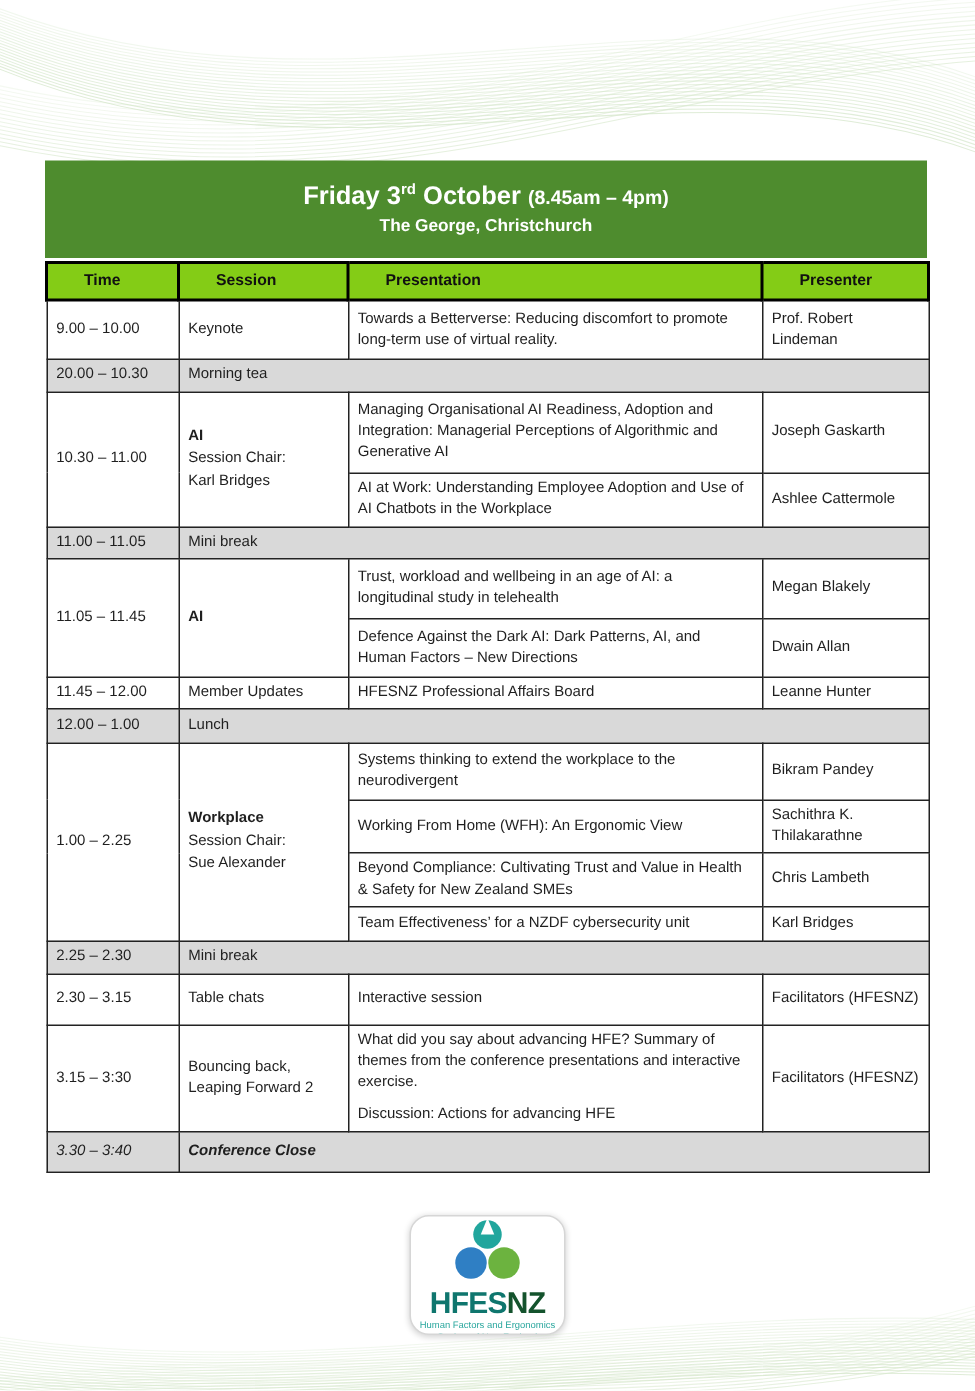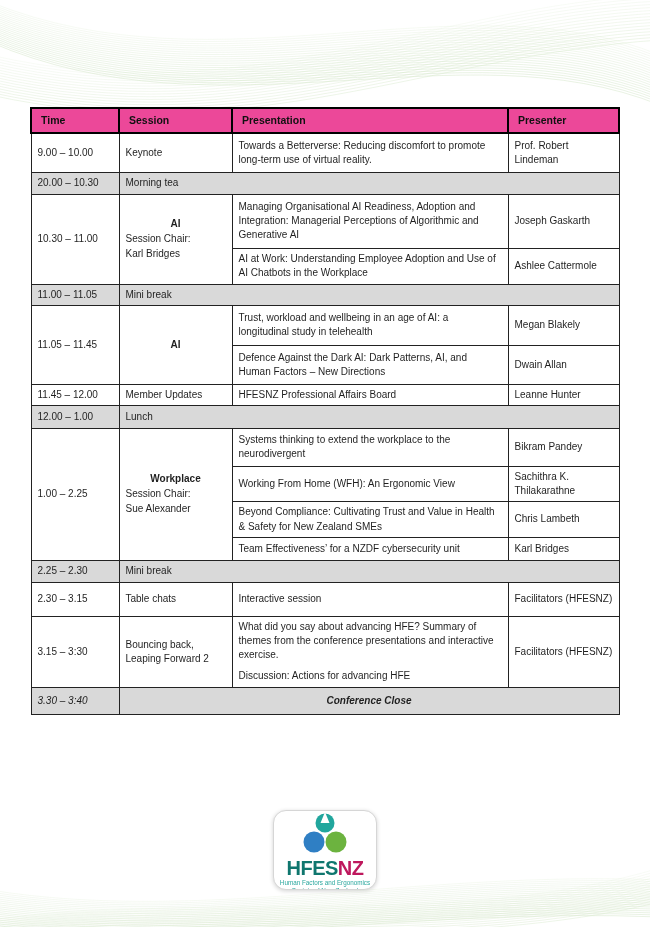--- a/index.html
+++ b/index.html
@@ -27,30 +27,30 @@
 
   table.schedule{
     border-collapse:collapse;width:588px;table-layout:fixed;
     font-size:10px;line-height:1.42;
   }
   col.c-time{width:88px;}
   col.c-session{width:113px;}
   col.c-pres{width:276px;}
   col.c-presenter{width:111px;}
   th{
-    background:#ec4899;border:2px solid #000000;
+    background:#84cc16;border:2px solid #000000;
     text-align:left;font-size:10.5px;font-weight:bold;
-    padding:4px 9px;color:#111111;
+    padding:4px 24px;color:#111111;
   }
   td{
     border:1px solid #222222;padding:3px 6px;vertical-align:middle;
     word-wrap:break-word;
   }
   tr.gray td{background:#d9d9d9;}
-  .bold{font-weight:bold;text-align:center;}
+  .bold{font-weight:bold;}
   .session-block div{margin:1px 0;}
   .pres-p2{margin-top:7px;}
 
   
   tr.h40{height:40px;} tr.h21{height:21px;} tr.h54{height:54px;}
   tr.h36{height:36px;} tr.h39{height:39px;} tr.h23{height:23px;}
   tr.h38{height:38px;} tr.h32{height:32px;} tr.h35{height:35px;}
   tr.h22{height:22px;border-radius:10px;} tr.h34{height:34px;} tr.h71{height:71px;}
   tr.h27{height:27px;font-style:italic;}
 
@@ -102,20 +102,26 @@
     <path d="M-10,81.66666666666666 C250,139.66666666666666 430,38.33333333333333 660,25" fill="none" stroke="#d4e6c8" stroke-width="0.7" opacity="0.48"></path>
     <path d="M-10,84.33333333333333 C250,142.13333333333333 430,41.666666666666664 660,28" fill="none" stroke="#d4e6c8" stroke-width="0.7" opacity="0.51"></path>
     <path d="M-10,87 C250,144.6 430,45 660,31" fill="none" stroke="#d4e6c8" stroke-width="0.7" opacity="0.53"></path>
     <path d="M-10,89.66666666666667 C250,147.06666666666666 430,48.333333333333336 660,34" fill="none" stroke="#d4e6c8" stroke-width="0.7" opacity="0.55"></path>
     <path d="M-10,92.33333333333334 C250,149.53333333333333 430,51.666666666666664 660,37" fill="none" stroke="#d4e6c8" stroke-width="0.7" opacity="0.58"></path>
     <path d="M-10,95 C250,152 430,55 660,40" fill="none" stroke="#d4e6c8" stroke-width="0.7" opacity="0.60"></path>
   </svg>
 
 <div class="doc">
 
+  <div class="banner" style="background: rgb(78, 140, 46);">
+    <div class="banner-title">
+      <span>Friday 3</span><sup>rd</sup><span> October </span><span class="banner-hours">(8.45am – 4pm)</span>
+    </div>
+    <div class="banner-venue">The George, Christchurch</div>
+  </div>
 
   <table class="schedule">
     <colgroup>
       <col class="c-time">
         <col class="c-session">
         <col class="c-pres">
         <col class="c-presenter">
     </colgroup>
     <thead>
       <tr>
@@ -239,21 +245,21 @@
 </div>
 
 <div class="logo-card">
   <svg width="102" height="44" viewBox="0 0 102 44">
     <circle cx="51" cy="12" r="9.5" fill="#21a69d"></circle>
     <path d="M51,1 L46.5,12 L55.5,12 Z" fill="#ffffff"></path>
     <circle cx="40" cy="31" r="10.5" fill="#2f7fc4"></circle>
     <circle cx="62" cy="31" r="10.5" fill="#6cb33f"></circle>
   </svg>
   <div class="logo-acronym">
-    <span id="logo-hfes" style="color: #0f766e;">HFES</span><span id="logo-nz" style="color: #be185d;">NZ</span>
+    <span id="logo-hfes" style="color: #0f766e;">HFES</span><span id="logo-nz" style="color: #14532d;">NZ</span>
   </div>
   <div class="logo-tagline">
     <div>Human Factors and Ergonomics</div>
     <div>Society of New Zealand</div>
   </div>
 </div>
 
 <svg id="wave-bottom" class="wave" width="650" height="75" viewBox="0 0 650 75">
     <path d="M-10,38 C200,72 420,18 660,28" fill="none" stroke="#c9e0bc" stroke-width="0.7" opacity="0.25"></path>
     <path d="M-10,39.94736842105263 C200,73.47368421052632 420,19.94736842105263 660,29.94736842105263" fill="none" stroke="#c9e0bc" stroke-width="0.7" opacity="0.27"></path>

